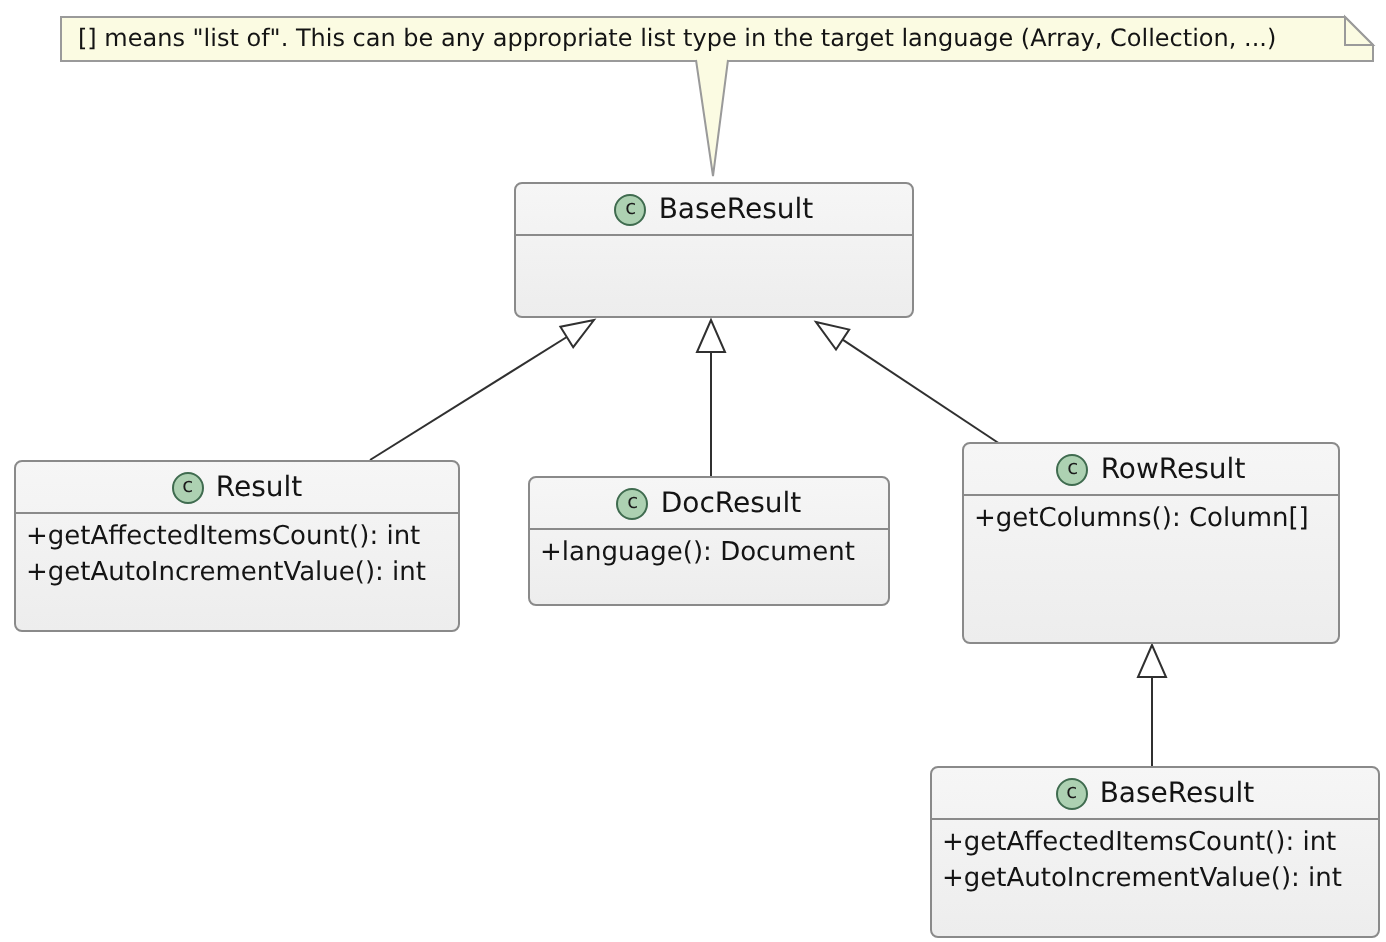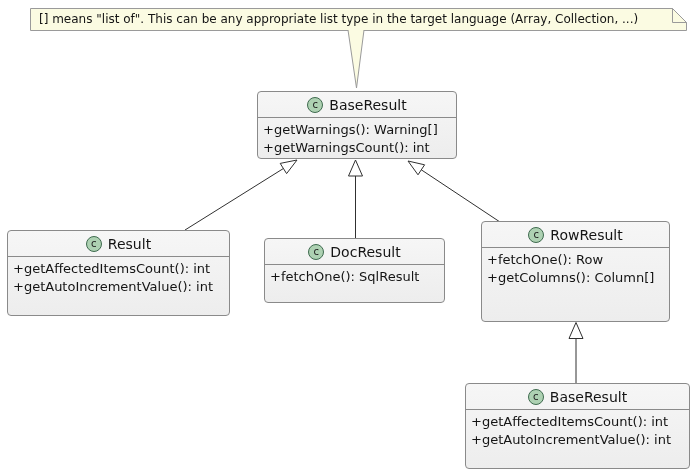--- a/index.html
+++ b/index.html
@@ -98,54 +98,49 @@
     </g>
   </svg>
 
   <div class="note-text">[] means "list of". This can be any appropriate list type in the target language (Array, Collection, ...)</div>
 
   <div class="cls" style="left:257px; top:91px; width:200px; height:68px;">
     <div class="cls-header">
       <span class="badge">C</span>
       <span class="cls-name">BaseResult</span>
     </div>
-    <div class="cls-body">
-      <div class="member">+getWarnings(): Warning[]</div>
-      <div class="member">+getWarningsCount(): int</div>
-    </div>
   </div>
 
   <div class="cls" style="left:7px; top:230px; width:223px; height:86px;">
     <div class="cls-header">
       <span class="badge">C</span>
       <span class="cls-name">Result</span>
     </div>
     <div class="cls-body">
       <div class="member">+getAffectedItemsCount(): int</div>
       <div class="member">+getAutoIncrementValue(): int</div>
     </div>
   </div>
 
   <div class="cls" style="left:264px; top:238px; width:181px; height:65px;">
     <div class="cls-header">
       <span class="badge">C</span>
       <span class="cls-name">DocResult</span>
     </div>
     <div class="cls-body">
-      <div class="member">+fetchOne(): SqlResult</div>
+      <div class="member">+language(): Document</div>
     </div>
   </div>
 
   <div class="cls" style="left:481px; top:221px; width:189px; height:101px;">
     <div class="cls-header">
       <span class="badge">C</span>
       <span class="cls-name">RowResult</span>
     </div>
     <div class="cls-body">
-      <div class="member">+fetchOne(): Row</div>
       <div class="member">+getColumns(): Column[]</div>
     </div>
   </div>
 
   <div class="cls" style="left:465px; top:383px; width:225px; height:86px;">
     <div class="cls-header">
       <span class="badge">C</span>
       <span class="cls-name">BaseResult</span>
     </div>
     <div class="cls-body">

